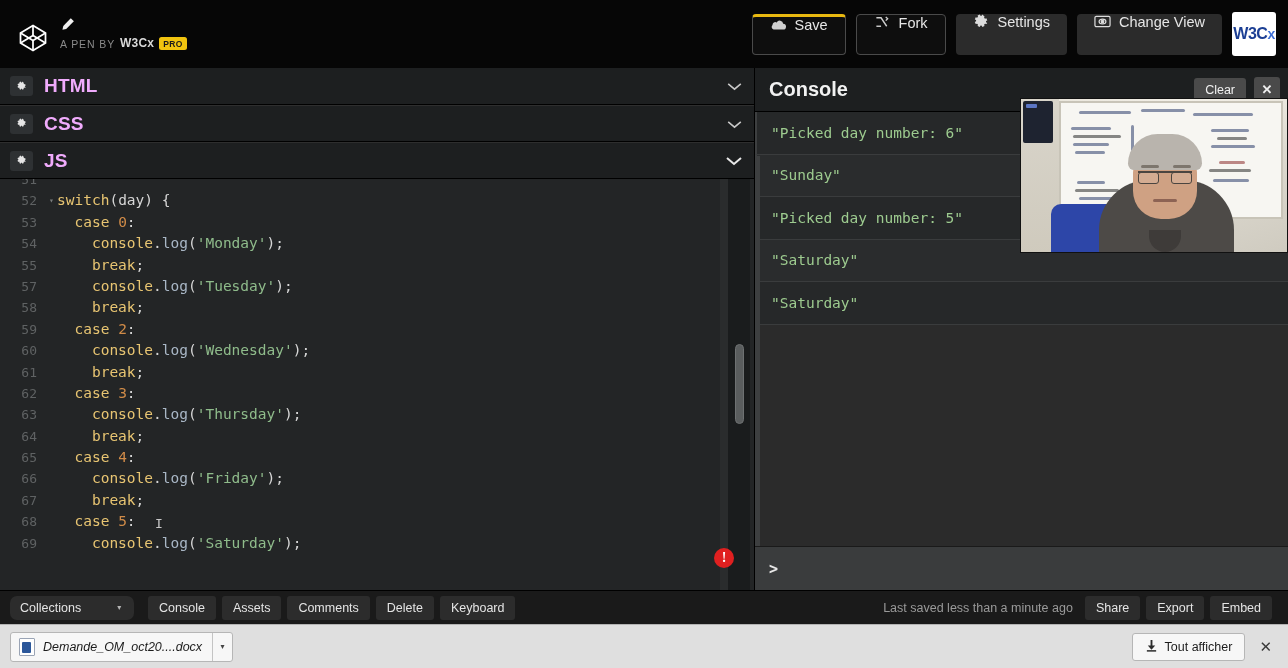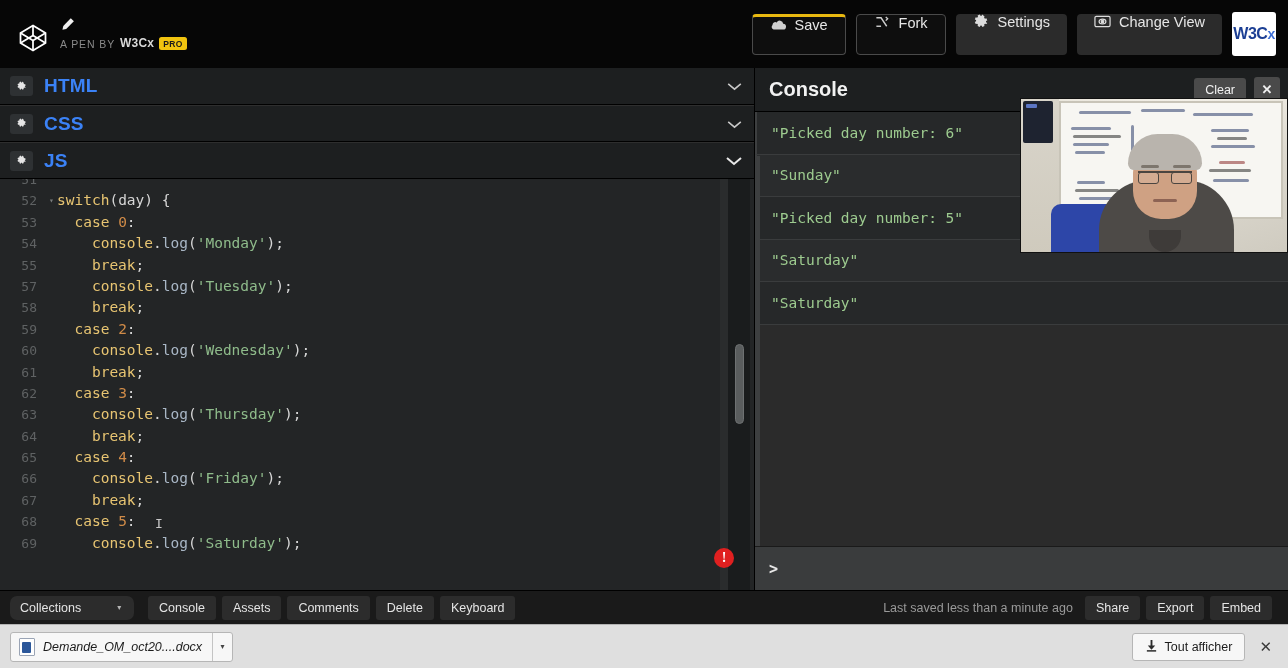--- a/index.html
+++ b/index.html
@@ -62,21 +62,21 @@
   
   .ed-header {
     height: 37px; background: #1d1f20; border-bottom: 1px solid #000;
     display: flex; align-items: center; padding: 0 12px 0 10px; cursor: pointer;
   }
   .ed-header + .ed-header { border-top: 1px solid #2e2e2e; }
   .gear-box {
     width: 23px; height: 20px; background: #2e3133; border-radius: 3px;
     display:flex; align-items:center; justify-content:center; margin-right: 11px;
   }
-  .ed-title { color: #3b82f6; font-size: 19px; font-weight: bold; letter-spacing: .2px; }
+  .ed-title { color: #f0abfc; font-size: 19px; font-weight: bold; letter-spacing: .2px; }
   .chev { margin-left: auto; color: #c9c9c9; }
 
   
   .editor {
     position: absolute; left: 0; top: 111px; width: 754px; height: 411px;
     background: #232526; overflow: hidden;
   }
   .code-wrap {
     position: relative; width: 754px; height: 411px;
     font-family: "DejaVu Sans Mono", monospace; font-size: 14.5px; line-height: 21.4px;

